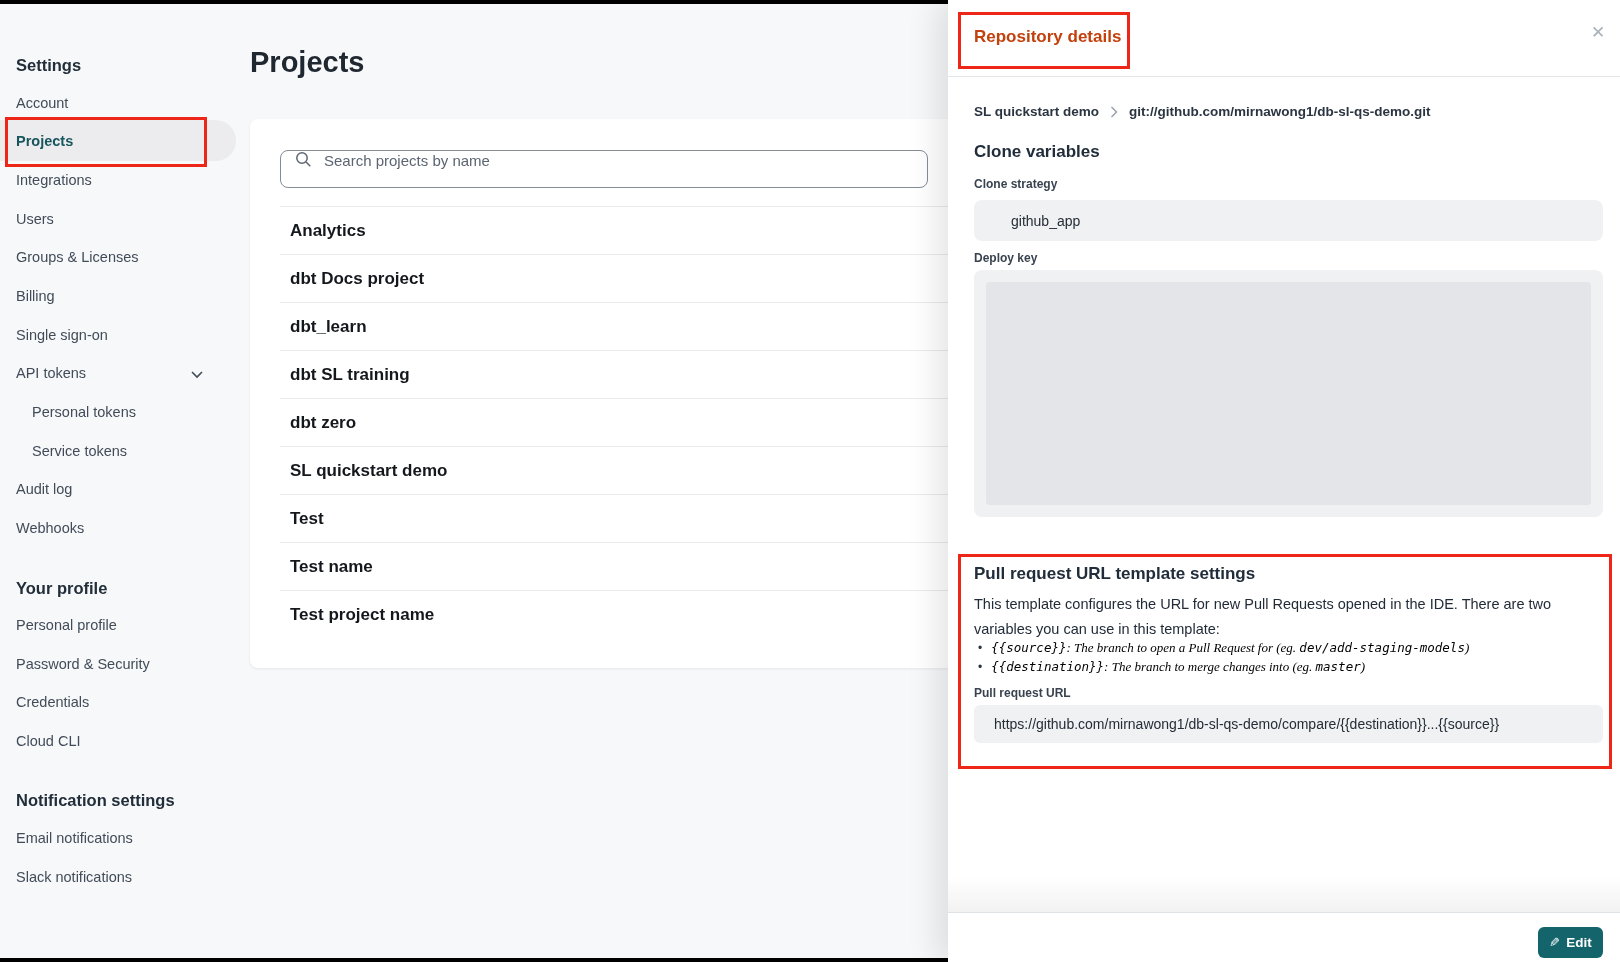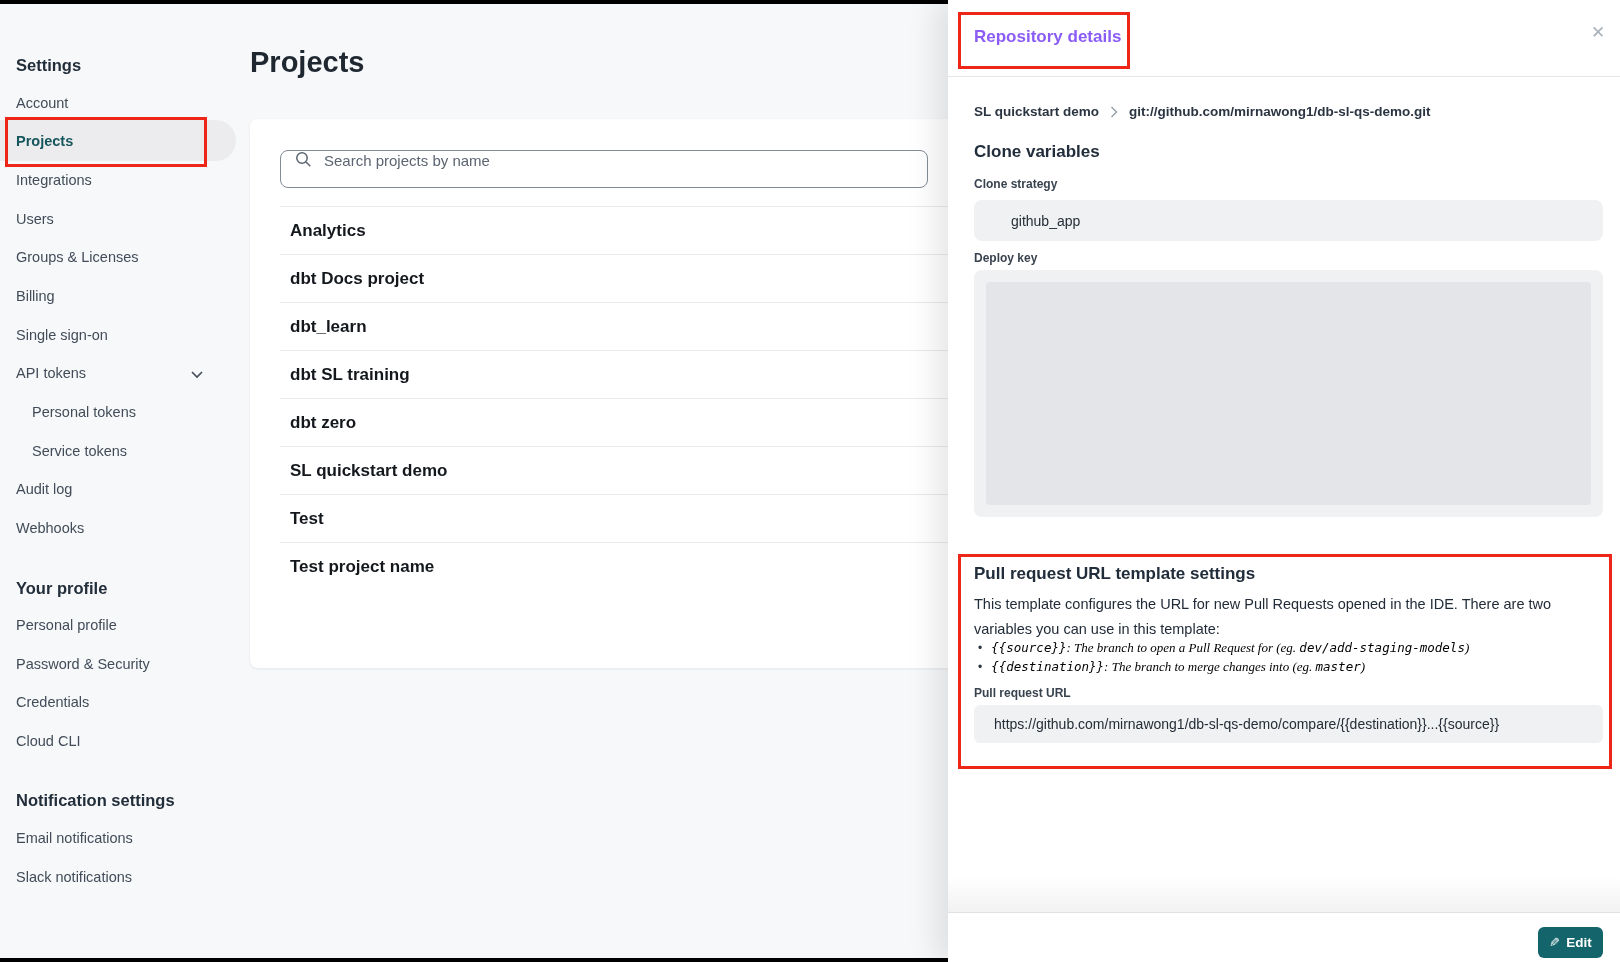--- a/index.html
+++ b/index.html
@@ -32,21 +32,21 @@
   .search input{border:none;outline:none;background:transparent;font-family:"Liberation Sans",sans-serif;
                 font-size:15px;color:#2a323c;width:560px;}
   .search input::placeholder{color:#5c6571;opacity:1;}
   .rows{position:absolute;left:0;top:87px;right:0;}
   .row{height:47px;line-height:47px;margin-left:30px;border-top:1px solid #e8eaec;
        padding-left:10px;font-size:17px;font-weight:bold;color:#14181d;cursor:pointer;}
 
   
   .panel{position:absolute;left:948px;top:0;width:672px;height:962px;background:#fff;z-index:10;
          box-shadow:-12px 0 28px rgba(0,0,0,.10);}
-  .panel-title{position:absolute;left:26px;top:27px;font-size:17px;font-weight:bold;color:#8b5cf6;}
+  .panel-title{position:absolute;left:26px;top:27px;font-size:17px;font-weight:bold;color:#c2410c;}
   .annotation-title{left:10px;top:12px;width:166px;height:51px;}
   .panel-close{position:absolute;left:643px;top:24px;font-size:17px;color:#a9b1bb;cursor:pointer;line-height:17px;}
   .panel-divider{position:absolute;left:0;top:76px;width:672px;height:1px;background:#e4e6e9;}
 
   .breadcrumb{position:absolute;left:26px;top:104px;display:flex;align-items:center;gap:11px;
               font-size:13.5px;font-weight:bold;color:#2b3542;white-space:nowrap;}
   .crumb-sep{display:flex;align-items:center;}
 
   .sec-heading{position:absolute;left:26px;font-size:17px;font-weight:bold;color:#212d3a;}
   .field-label{position:absolute;left:26px;font-size:12px;font-weight:bold;color:#39434f;}
@@ -128,20 +128,21 @@
       <input type="text" placeholder="Search projects by name" style="">
     </div>
     <div class="rows">
       <div class="row">Analytics</div>
       <div class="row">dbt Docs project</div>
       <div class="row">dbt_learn</div>
       <div class="row">dbt SL training</div>
       <div class="row">dbt zero</div>
       <div class="row">SL quickstart demo</div>
       <div class="row">Test</div>
+      <div class="row">Test name</div>
       <div class="row">Test project name</div>
     </div>
   </div>
 
   <div class="panel">
     <div class="panel-title">Repository details</div>
     <div class="annotation annotation-title"></div>
     <div class="panel-close">✕</div>
     <div class="panel-divider"></div>
 

